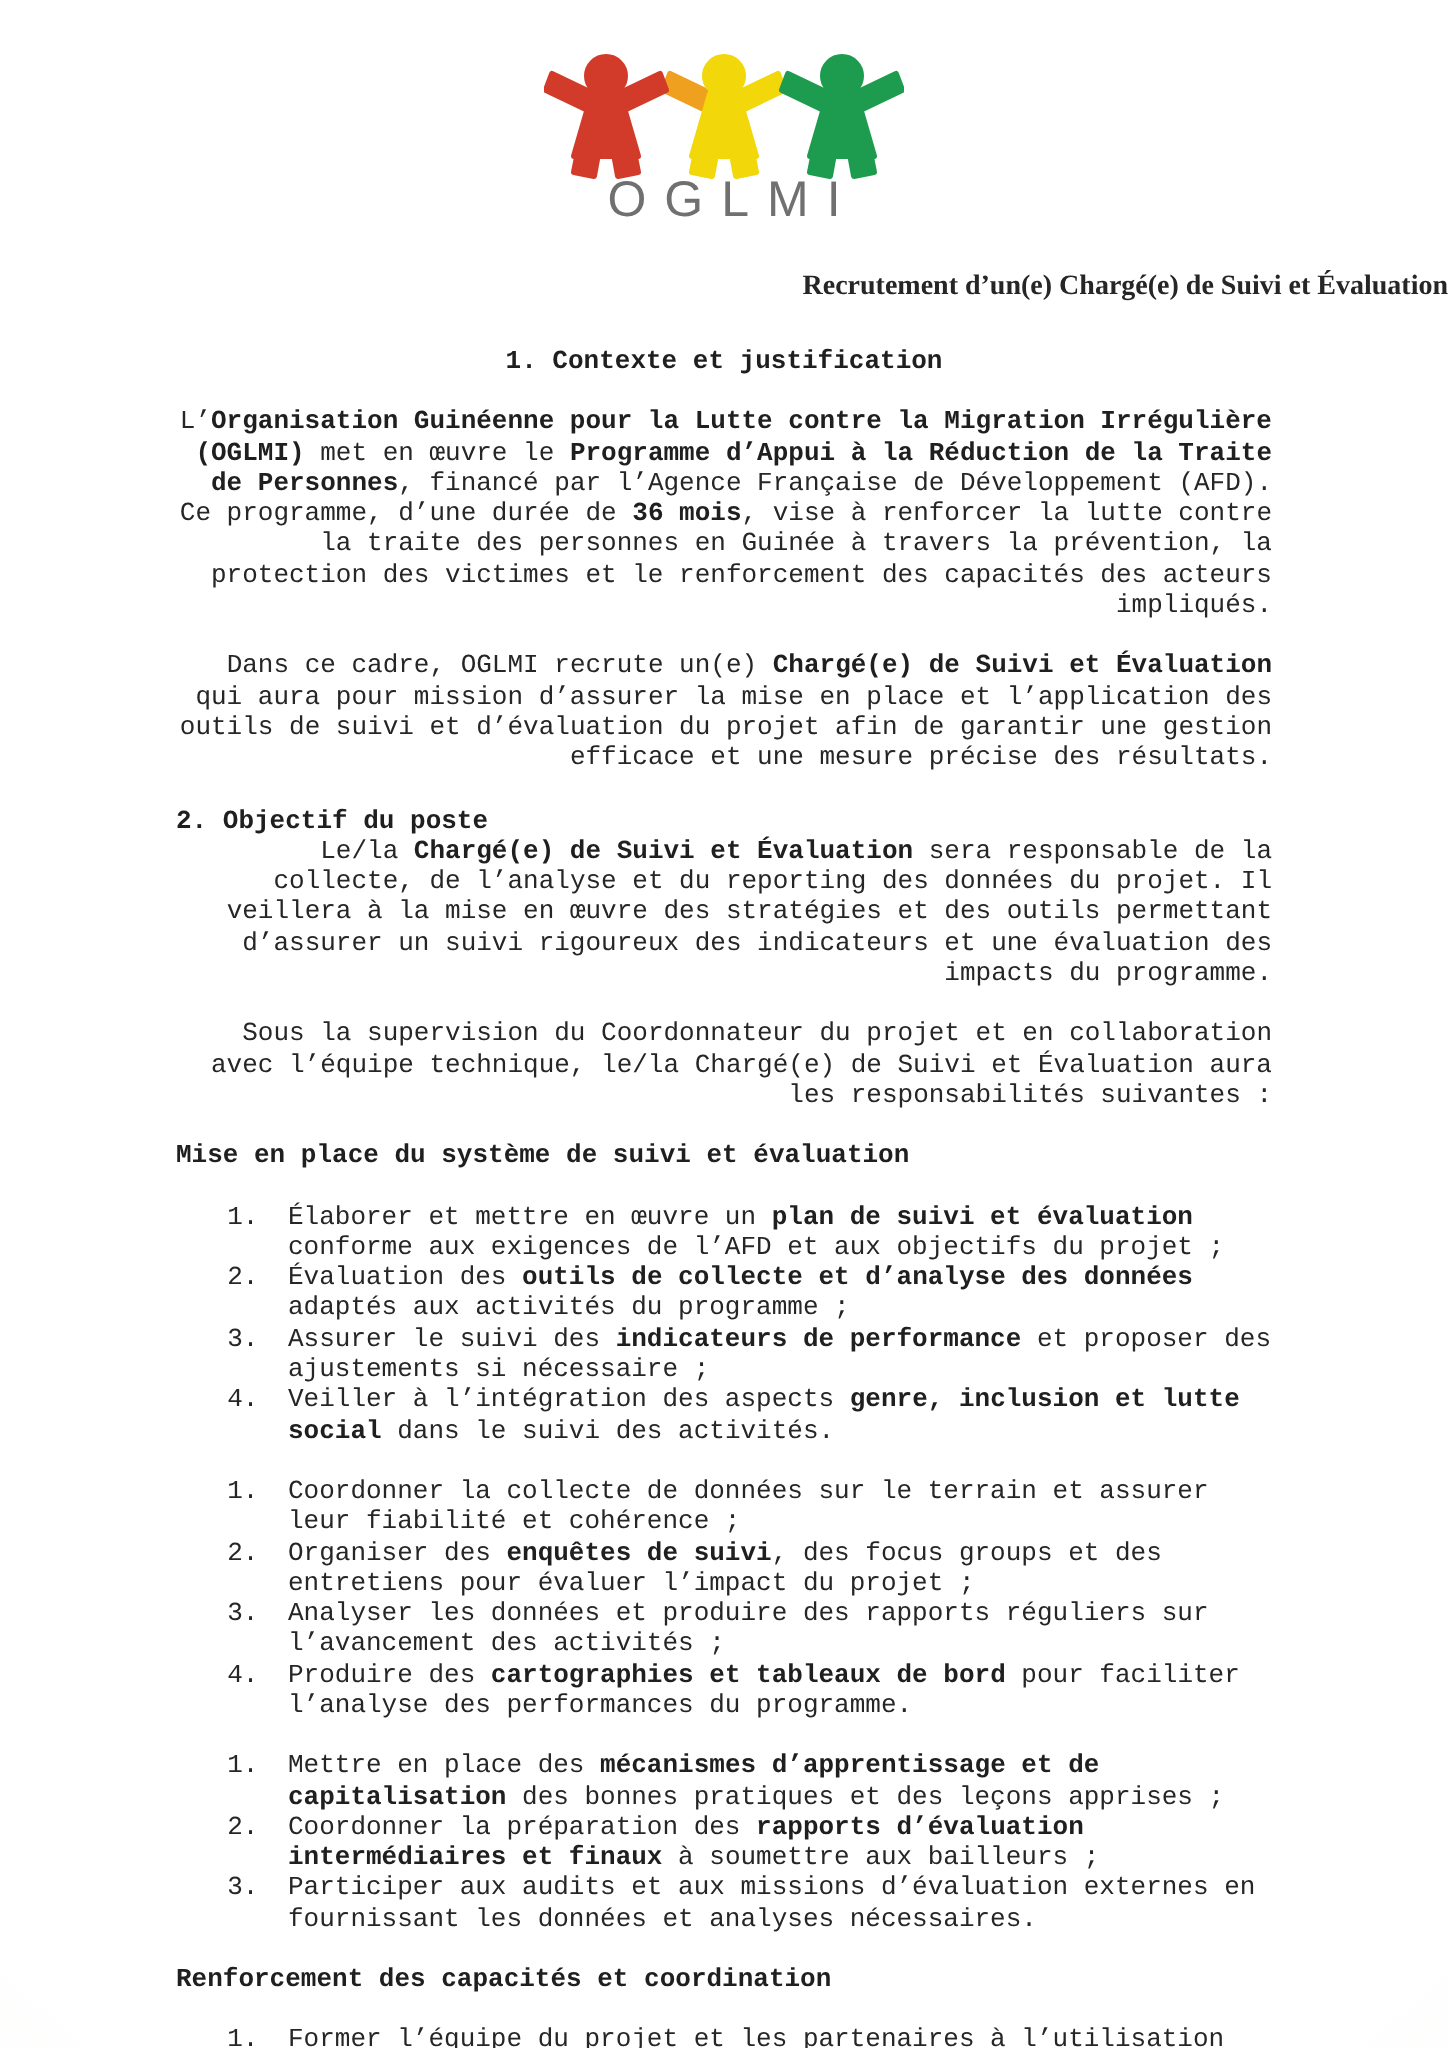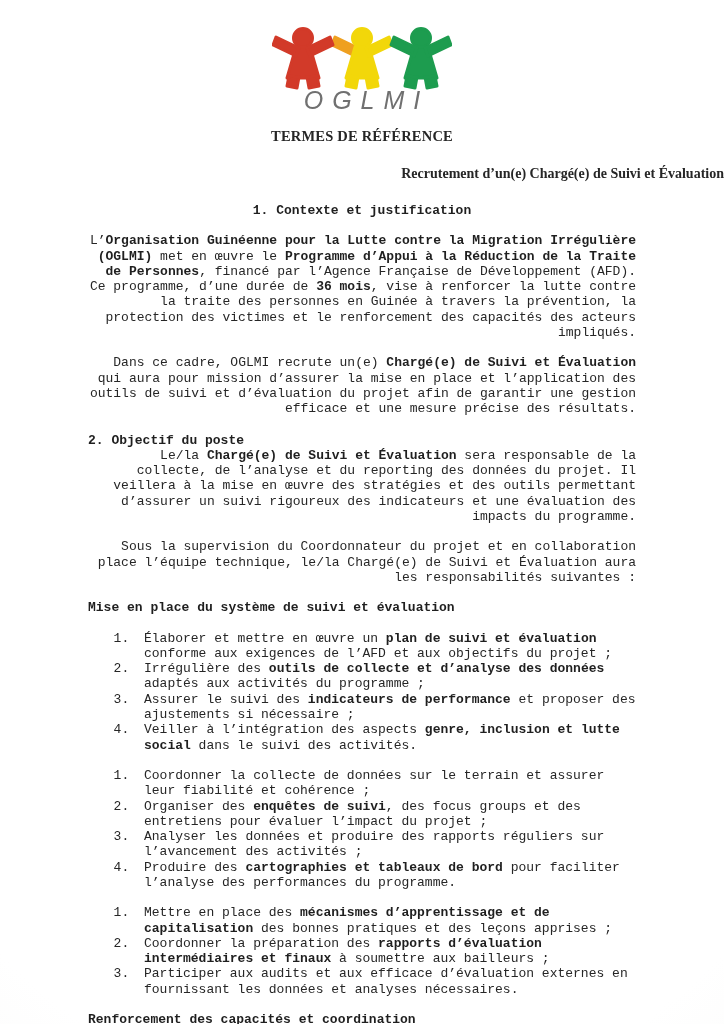--- a/index.html
+++ b/index.html
@@ -21,21 +21,20 @@
   .logo-figures { display: block; margin: 0 auto; }
   .logo-text {
     margin-top: -4px;
     text-align: center;
     font-family: "Liberation Sans", sans-serif;
     font-size: 25px;
     font-weight: 400;
     letter-spacing: 9px;
     padding-left: 9px; 
     color: #707070;
-    font-style: italic;
   }
   .doc-title {
     margin-top: 13px;
     font-size: 14.5px;
     font-weight: bold;
     text-align: center;
     letter-spacing: 0.2px;
   }
   .doc-subtitle {
     margin-top: 21px;
@@ -96,47 +95,46 @@
         <path d="M142 21 L156 21 L165 52 L133 52 Z"></path>
         <path d="M145 22 L122 11 L119 19 L142 30 Z"></path>
         <path d="M153 22 L176 11 L179 19 L156 30 Z"></path>
         <path d="M135 50 L145 51 L143 62 L133 60 Z"></path>
         <path d="M153 51 L163 50 L165 60 L155 62 Z"></path>
       </g>
     </svg>
     <div class="logo-text">OGLMI</div>
   </div>
 
-  <h1 class="doc-title">TERMES DE RÉFÉRENCE</h1>
   <h2 class="doc-subtitle">Recrutement d’un(e) Chargé(e) de Suivi et Évaluation</h2>
 
   <div class="doc-body">
       <p class="doc-heading_center"><b>1. Contexte et justification</b></p>
       <p class="doc-paragraph"><span>L’</span><b>Organisation Guinéenne pour la Lutte contre la Migration Irrégulière (OGLMI)</b><span> met en œuvre le </span><b>Programme d’Appui à la Réduction de la Traite de Personnes</b><span>, financé par l’Agence Française de Développement (AFD). Ce programme, d’une durée de </span><b>36 mois</b><span>, vise à renforcer la lutte contre la traite des personnes en Guinée à travers la prévention, la protection des victimes et le renforcement des capacités des acteurs impliqués.</span></p>
       <p class="doc-paragraph"><span>Dans ce cadre, OGLMI recrute un(e) </span><b>Chargé(e) de Suivi et Évaluation</b><span> qui aura pour mission d’assurer la mise en place et l’application des outils de suivi et d’évaluation du projet afin de garantir une gestion efficace et une mesure précise des résultats.</span></p>
       <p class="doc-heading"><b>2. Objectif du poste</b></p>
       <p class="doc-paragraph no-gap"><span>Le/la </span><b>Chargé(e) de Suivi et Évaluation</b><span> sera responsable de la collecte, de l’analyse et du reporting des données du projet. Il veillera à la mise en œuvre des stratégies et des outils permettant d’assurer un suivi rigoureux des indicateurs et une évaluation des impacts du programme.</span></p>
-      <p class="doc-paragraph"><span>Sous la supervision du Coordonnateur du projet et en collaboration place l’équipe technique, le/la Chargé(e) de Suivi et Évaluation aura les responsabilités suivantes :</span></p>
+      <p class="doc-paragraph"><span>Sous la supervision du Coordonnateur du projet et en collaboration avec l’équipe technique, le/la Chargé(e) de Suivi et Évaluation aura les responsabilités suivantes :</span></p>
       <p class="doc-subheading"><b>Mise en place du système de suivi et évaluation</b></p>
       <ol class="doc-list">
         <li><span>Élaborer et mettre en œuvre un </span><b>plan de suivi et évaluation</b><span> conforme aux exigences de l’AFD et aux objectifs du projet ;</span></li>
-        <li><span>Irrégulière des </span><b>outils de collecte et d’analyse des données</b><span> adaptés aux activités du programme ;</span></li>
+        <li><span>Évaluation des </span><b>outils de collecte et d’analyse des données</b><span> adaptés aux activités du programme ;</span></li>
         <li><span>Assurer le suivi des </span><b>indicateurs de performance</b><span> et proposer des ajustements si nécessaire ;</span></li>
         <li><span>Veiller à l’intégration des aspects </span><b>genre, inclusion et lutte social</b><span> dans le suivi des activités.</span></li>
       </ol>
       <ol class="doc-list">
         <li><span>Coordonner la collecte de données sur le terrain et assurer leur fiabilité et cohérence ;</span></li>
         <li><span>Organiser des </span><b>enquêtes de suivi</b><span>, des focus groups et des entretiens pour évaluer l’impact du projet ;</span></li>
         <li><span>Analyser les données et produire des rapports réguliers sur l’avancement des activités ;</span></li>
         <li><span>Produire des </span><b>cartographies et tableaux de bord</b><span> pour faciliter l’analyse des performances du programme.</span></li>
       </ol>
       <ol class="doc-list">
         <li><span>Mettre en place des </span><b>mécanismes d’apprentissage et de capitalisation</b><span> des bonnes pratiques et des leçons apprises ;</span></li>
         <li><span>Coordonner la préparation des </span><b>rapports d’évaluation intermédiaires et finaux</b><span> à soumettre aux bailleurs ;</span></li>
-        <li><span>Participer aux audits et aux efficace d’évaluation externes en fournissant les données et analyses nécessaires.</span></li>
+        <li><span>Participer aux audits et aux missions d’évaluation externes en fournissant les données et analyses nécessaires.</span></li>
       </ol>
       <p class="doc-subheading"><b>Renforcement des capacités et coordination</b></p>
       <ol class="doc-list">
         <li><span>Former l’équipe du projet et les partenaires à l’utilisation des outils de suivi et évaluation ;</span></li>
       </ol>
     </div>
 
 </div>
 
 </body></html>

